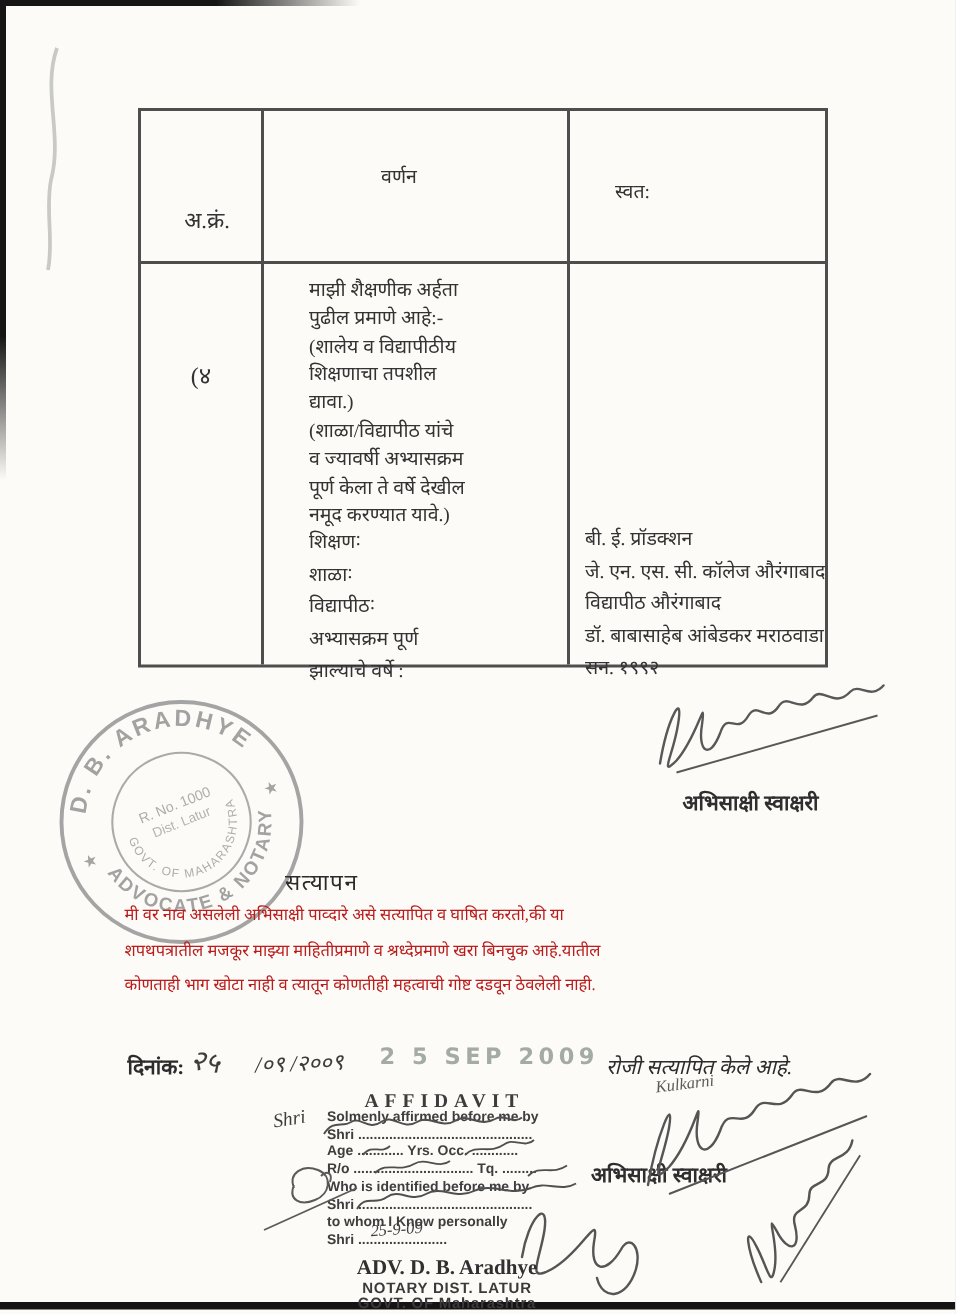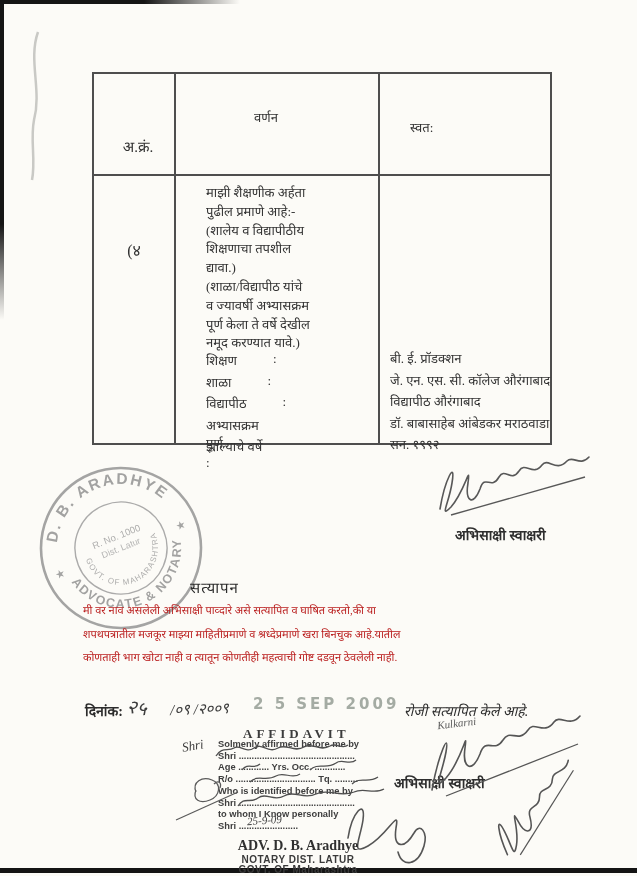--- a/index.html
+++ b/index.html
@@ -15,21 +15,21 @@
   .edge-top{left:0;top:0;width:240px;height:4px;background:linear-gradient(90deg,#151515 60%,rgba(21,21,21,0));}
   .edge-left{left:0;top:0;width:4px;height:320px;background:linear-gradient(180deg,#151515 70%,rgba(21,21,21,0));}
   .edge-bottom{left:0;top:868px;width:637px;height:5px;background:#141414;}
 
   
   .tbl{left:92px;top:72px;width:456px;height:369px;border:2px solid #4e4e4e;}
   .tbl .vline{position:absolute;top:0;bottom:0;width:2px;background:#4e4e4e;}
   .tbl .hline{position:absolute;left:0;right:0;height:2px;background:#4e4e4e;}
   .cell-label{font-size:14px;color:#333;}
   .desc{line-height:18.8px;font-size:13px;color:#333;}
-  .lv-row{display:flex;width:96px;font-size:13px;color:#333;height:21.5px;gap:36px;}
+  .lv-row{display:flex;width:96px;font-size:13px;color:#333;height:21.5px;}
   .vals{line-height:21.5px;font-size:13px;color:#333;width:165px;}
 
   
   .ver-head{font-size:15px;letter-spacing:1px;}
   .ver-par{width:532px;font-size:11px;line-height:23.6px;color:#b91c1c;}
 
   
   .printed{font-size:14px;color:#2c2c2c;}
   .hand{color:#3d3d3d;font-style:italic;}
   .datestamp{font-family:"DejaVu Sans","Liberation Sans",sans-serif;color:#a4aba3;font-size:15px;letter-spacing:3px;font-weight:bold;}

